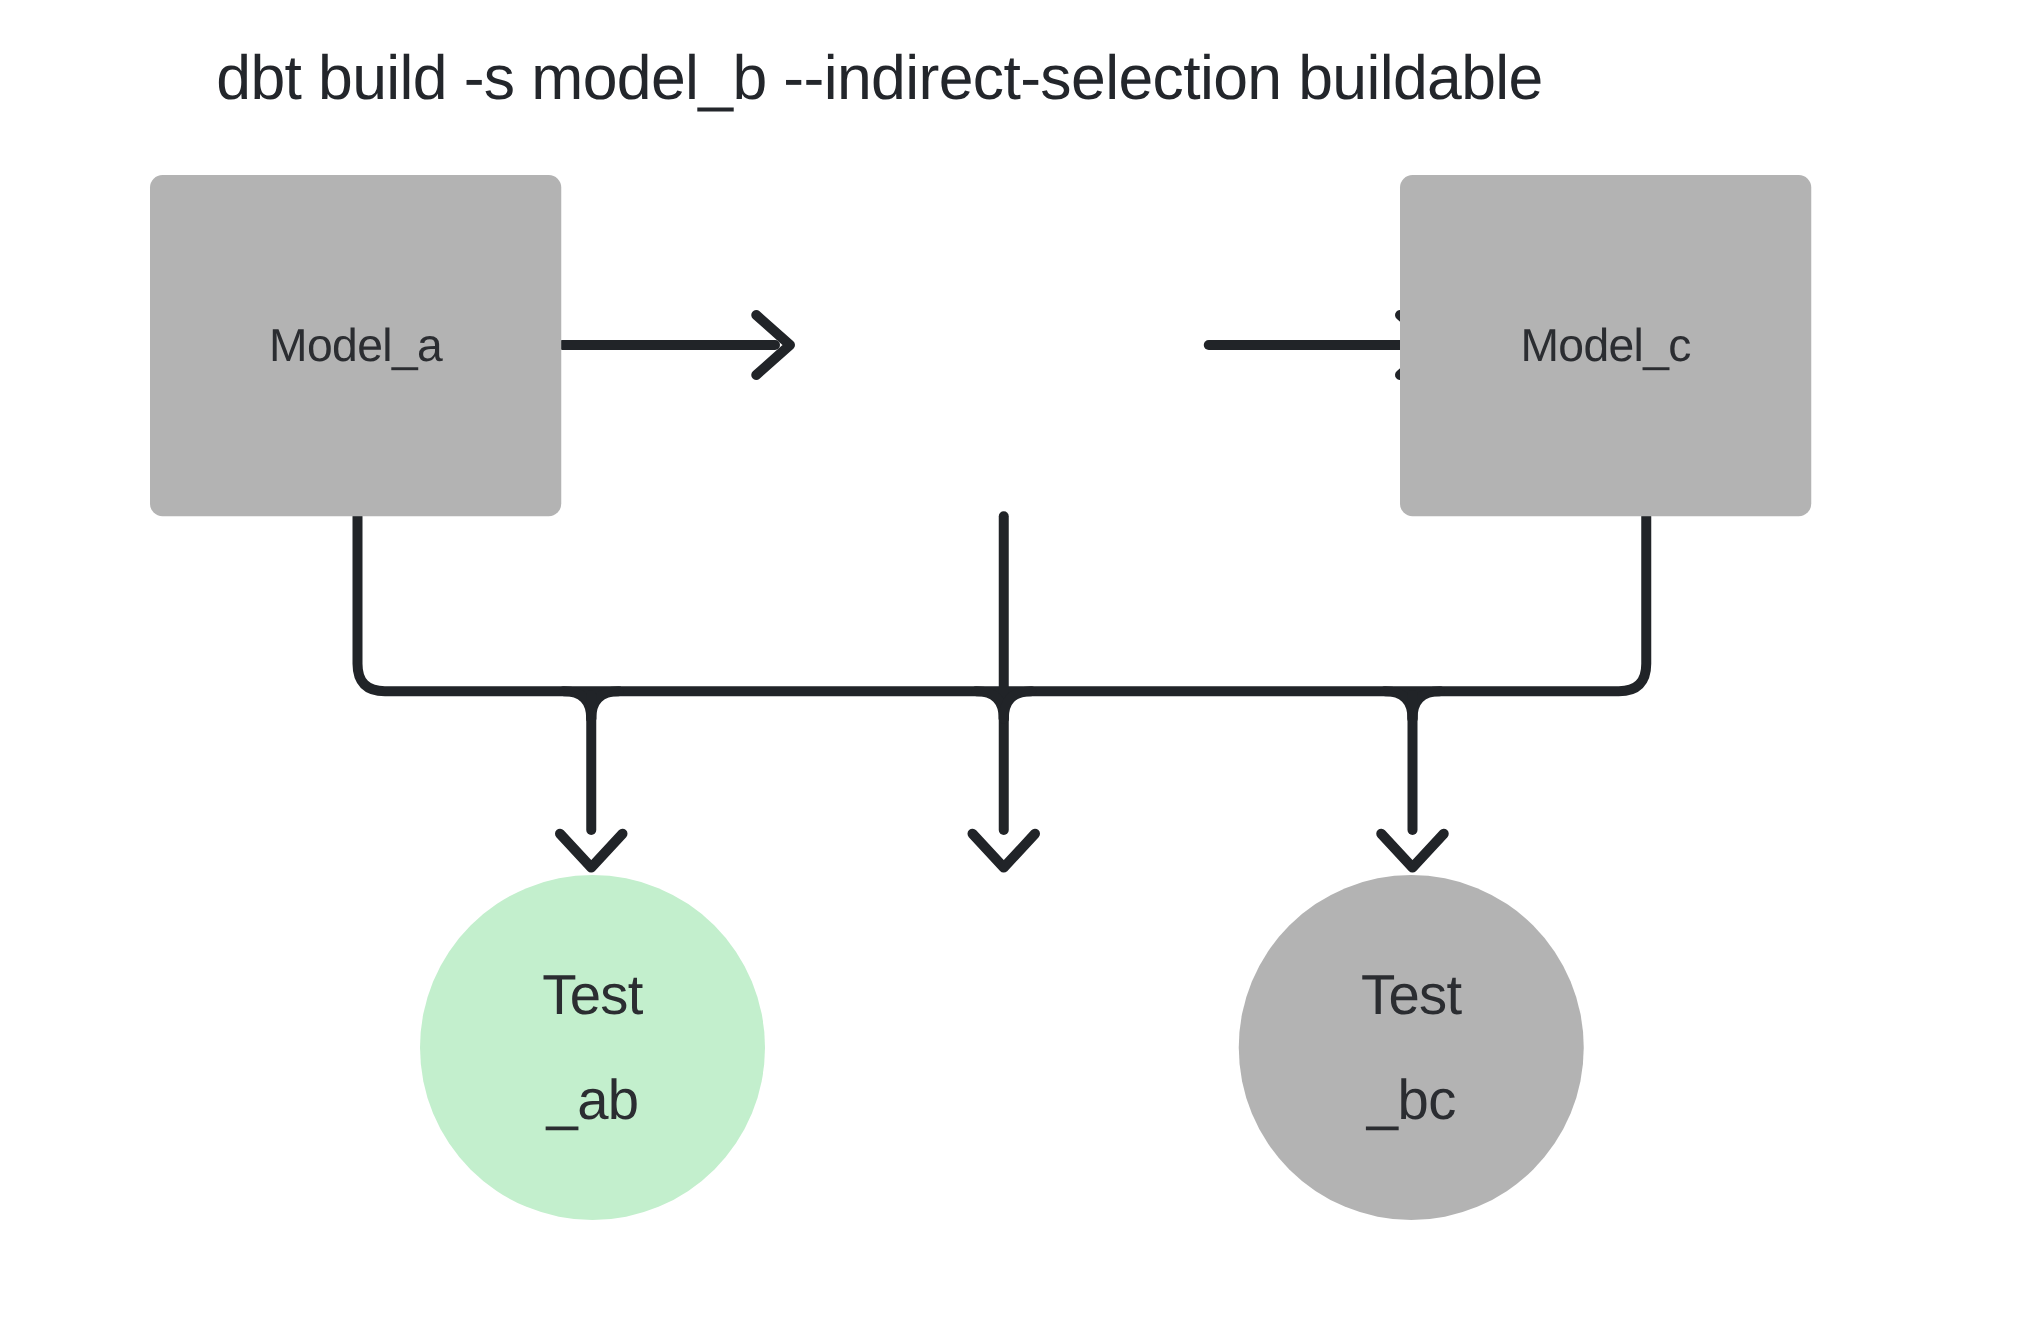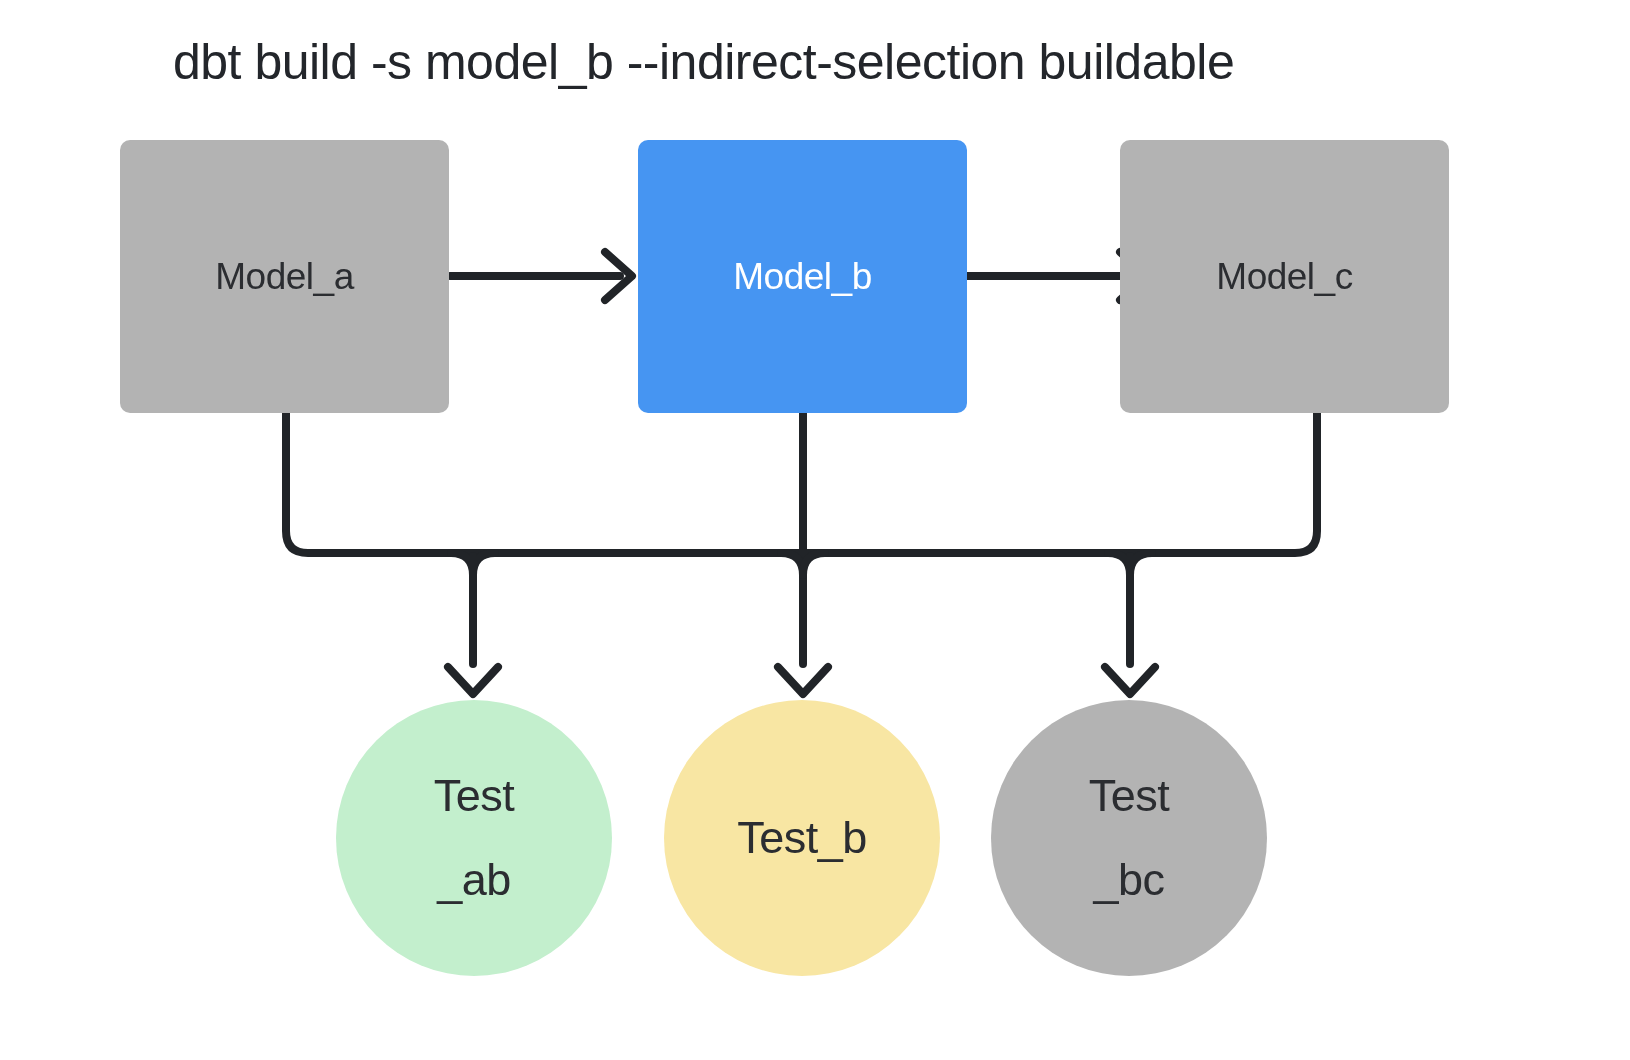--- a/index.html
+++ b/index.html
@@ -103,41 +103,32 @@
       <path d="M 1152 553 Q 1130 553 1130 575"></path>
       <path d="M 1130 556 L 1130 664"></path>
       <path d="M 1105 667 L 1130 694 L 1155 667"></path>
     </g>
   </svg>
 
   <div class="model-box" id="model-a" style="background-color: rgb(179, 179, 179); color: rgb(43, 45, 49);">
     <div class="node-label">Model_a</div>
   </div>
 
-  <div class="model-box" id="model-b" style="background-color: rgb(70, 149, 242); color: rgb(255, 255, 255);">
-    <div class="node-label">Model_b</div>
-  </div>
 
   <div class="model-box" id="model-c" style="background-color: rgb(179, 179, 179); color: rgb(43, 45, 49);">
     <div class="node-label">Model_c</div>
   </div>
 
   <div class="test-circle" id="test-ab" style="background-color: rgb(195, 239, 205); color: rgb(43, 45, 49);">
     <div class="node-label">
       <div>Test</div>
       <div>_ab</div>
     </div>
   </div>
 
-  <div class="test-circle" id="test-b" style="background-color: rgb(248, 230, 163); color: rgb(43, 45, 49);">
-    <div class="node-label">
-      <div>Test_b</div>
-      <div></div>
-    </div>
-  </div>
 
   <div class="test-circle" id="test-bc" style="background-color: rgb(179, 179, 179); color: rgb(43, 45, 49);">
     <div class="node-label">
       <div>Test</div>
       <div>_bc</div>
     </div>
   </div>
 
 </div>
 

